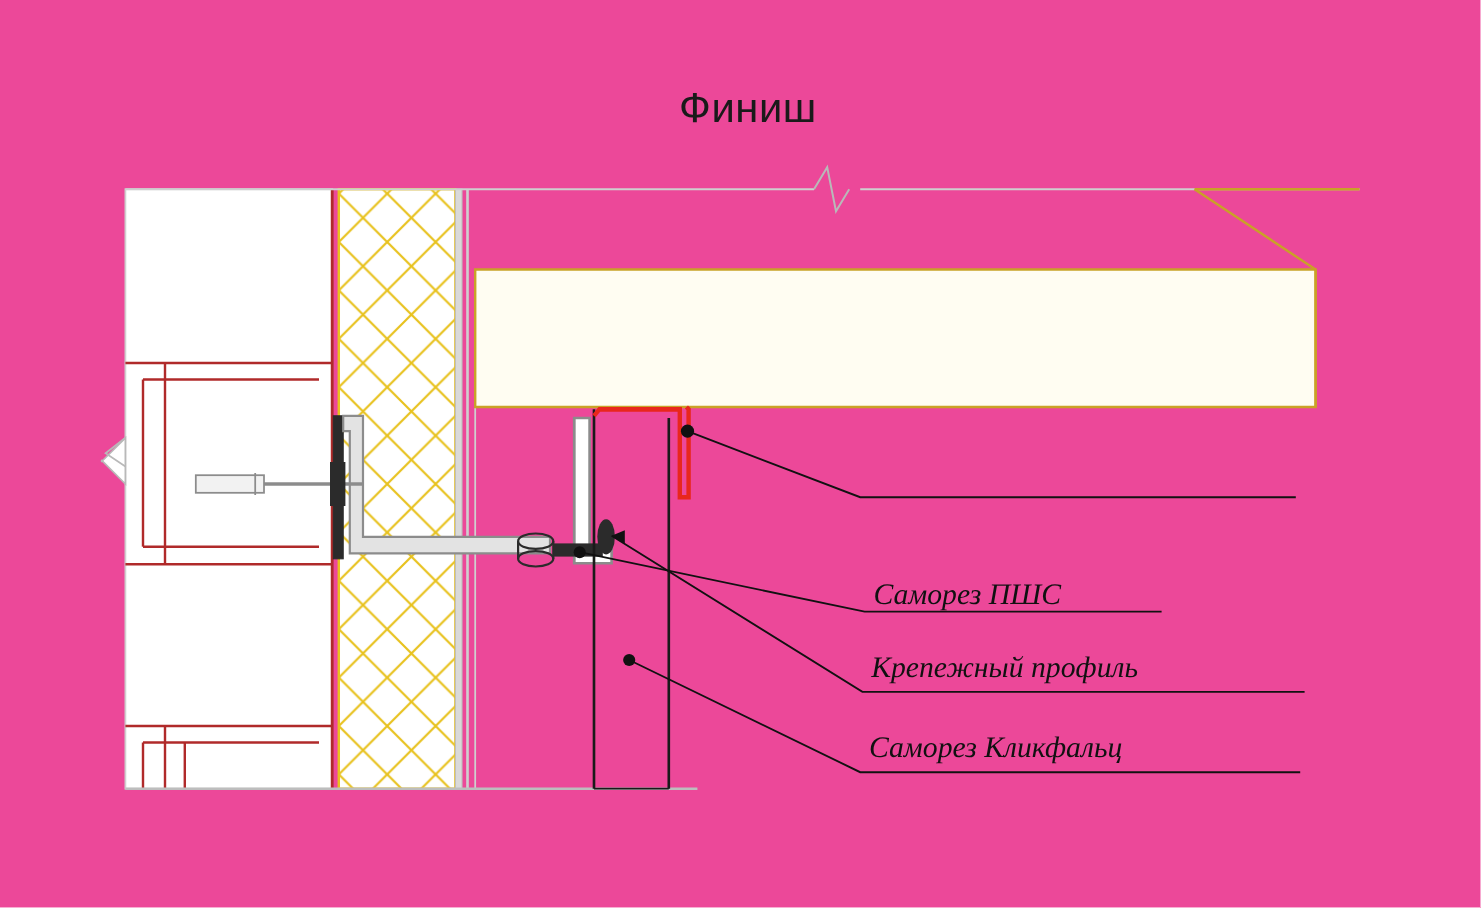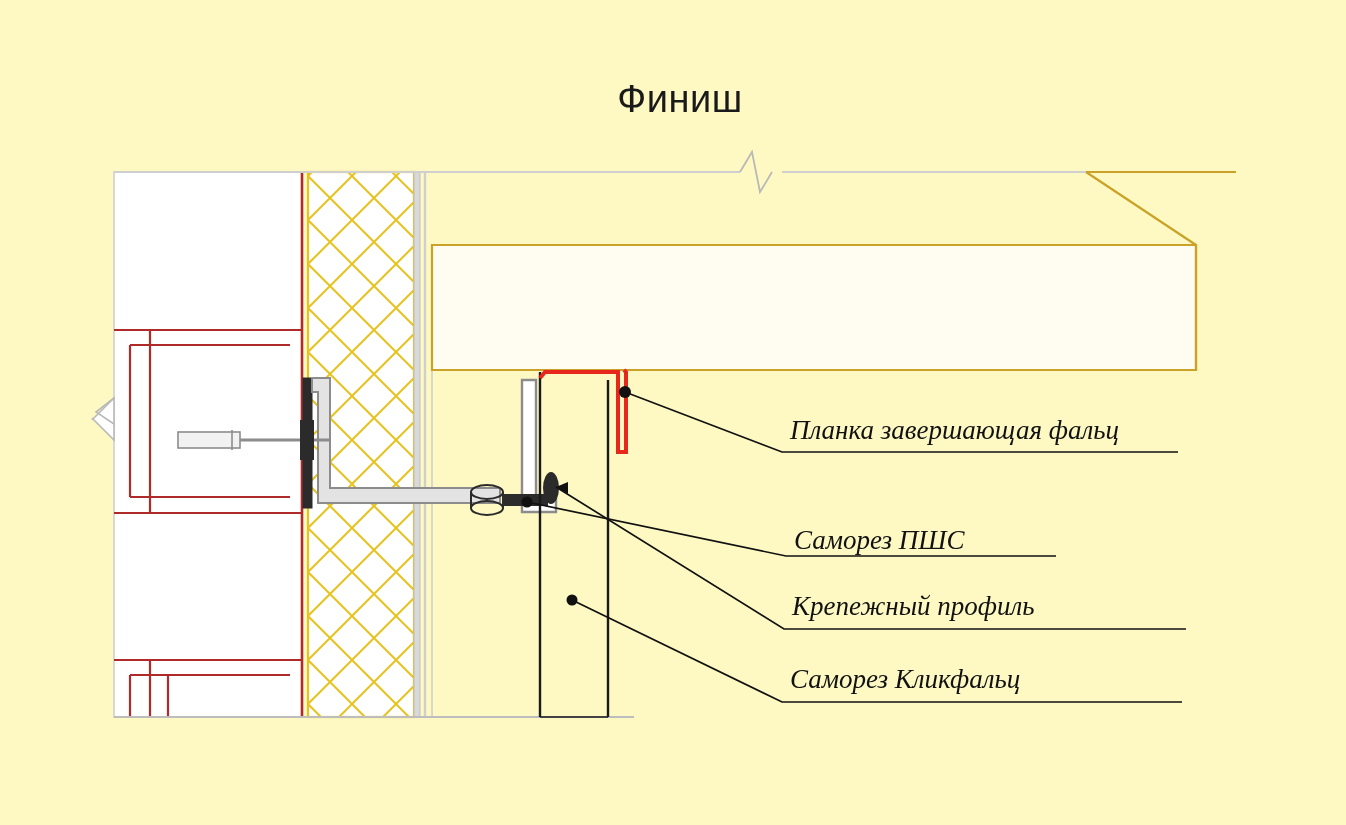--- a/index.html
+++ b/index.html
@@ -8,21 +8,21 @@
     padding: 0;
     background: #ffffff;
   }
   body {
     font-family: "Liberation Sans", sans-serif;
   }
   #canvas {
     position: relative;
     width: 1346px;
     height: 825px;
-    background: #fef9c3;
+    background: #ec4899;
     overflow: hidden;
   }
   #diagram-svg {
     position: absolute;
     left: 0;
     top: 0;
     width: 1346px;
     height: 825px;
   }
   .title-text {
@@ -168,21 +168,20 @@
       <path d="M527 502 L786 556 L1056 556" fill="none" stroke="#111111" stroke-width="1.7"></path>
 
       <path d="M556 487 L784 629 L1186 629" fill="none" stroke="#111111" stroke-width="1.7"></path>
       <path d="M556 487 L568 482 L568 494 Z" fill="#111111"></path>
 
       <circle cx="572" cy="600" r="5.5" fill="#111111"></circle>
       <path d="M572 600 L782 702 L1182 702" fill="none" stroke="#111111" stroke-width="1.7"></path>
     </g>
   </svg>
 
-  <div class="callout-label wrap" id="label-0">Планка завершающая фальц</div>
 
   <div class="callout-label" id="label-1">Саморез ПШС</div>
 
   <div class="callout-label" id="label-2">Крепежный профиль</div>
 
   <div class="callout-label" id="label-3">Саморез Кликфальц</div>
 
 </div>
 
 </body></html>

